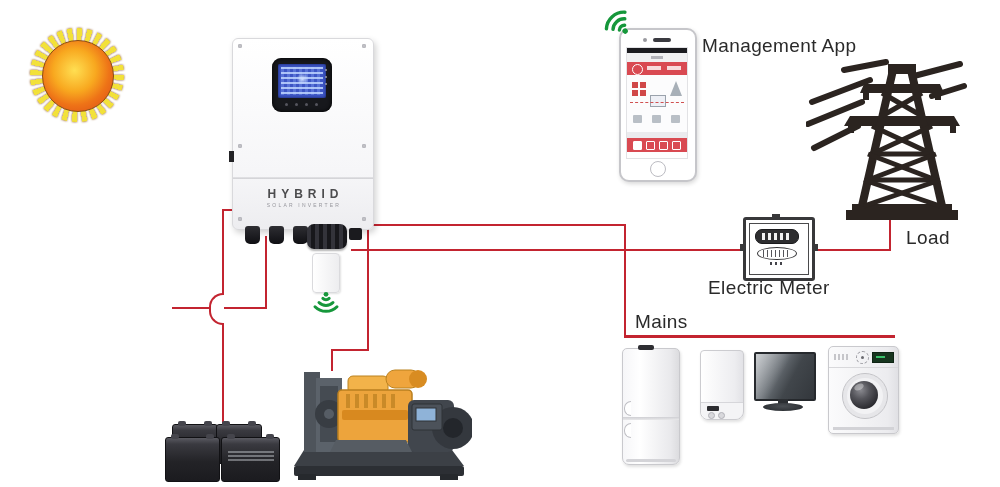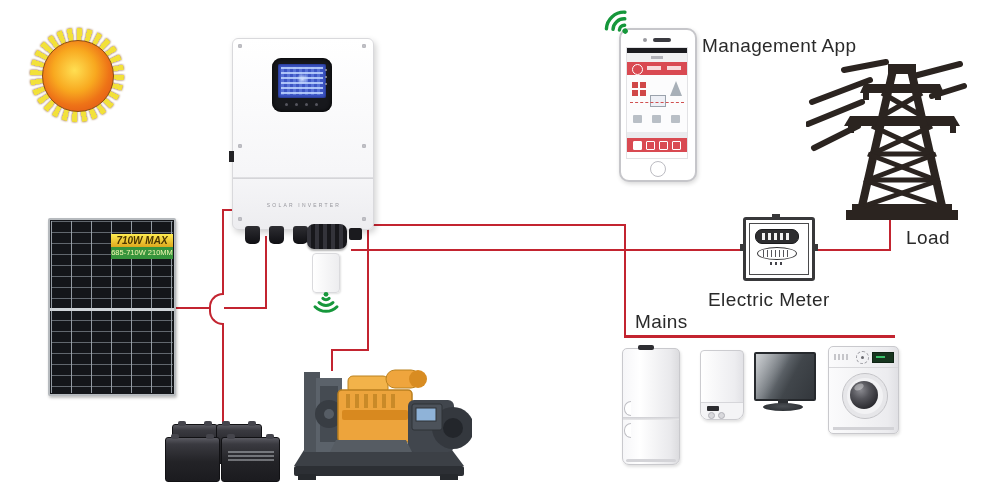--- a/index.html
+++ b/index.html
@@ -162,26 +162,20 @@
   <div class="wire" style="left:624px;top:335px;width:271px;height:3px;"></div>
   <div class="wire" style="left:351px;top:249px;width:540px;height:2px;"></div>
   <div class="wire" style="left:889px;top:211px;width:2px;height:40px;"></div>
   <div class="wire" style="left:367px;top:226px;width:2px;height:125px;"></div>
   <div class="wire" style="left:331px;top:349px;width:38px;height:2px;"></div>
   <div class="wire" style="left:331px;top:349px;width:2px;height:22px;"></div>
 
   <div class="abs sun-rays"></div>
   <div class="abs sun-ball"></div>
 
-  <div class="abs panel">
-    <div class="panel-grid"></div>
-    <div class="panel-gap"></div>
-    <div class="badge-power">710W MAX</div>
-    <div class="badge-spec">685-710W 210MM</div>
-  </div>
 
   <div class="abs inverter">
     <div class="screw" style="left:5px;top:5px;"></div>
     <div class="screw" style="left:129px;top:5px;"></div>
     <div class="screw" style="left:5px;top:105px;"></div>
     <div class="screw" style="left:129px;top:105px;"></div>
     <div class="screw" style="left:5px;top:178px;"></div>
     <div class="screw" style="left:129px;top:178px;"></div>
     <div class="inv-tab"></div>
     <div class="inv-display">
@@ -192,20 +186,21 @@
           <span></span>
           <span></span>
         </div>
       <div class="inv-leds">
           <span></span>
           <span></span>
           <span></span>
         </div>
     </div>
     <div class="inv-divider"></div>
+    <div class="inv-title">HYBRID</div>
     <div class="inv-sub">SOLAR INVERTER</div>
     <div class="gland-s" style="left:12px;"></div>
     <div class="gland-s" style="left:36px;"></div>
     <div class="gland-s" style="left:60px;"></div>
     <div class="gland-b"></div>
     <div class="conn-s"></div>
   </div>
 
   <div class="abs dongle"></div>
   <svg class="wifi" style="left:311px;top:291px;transform:rotate(180deg);" width="30" height="28" viewBox="0 0 24 22">
@@ -304,21 +299,21 @@
     <div class="meter-inner">
       <div class="meter-display">
           <i></i>
         </div>
       <div class="meter-dial">
           <i></i>
         </div>
       <div class="meter-marks"></div>
     </div>
   </div>
-  <div class="lbl" style="left:708px;top:289px;">Electric Meter</div>
+  <div class="lbl" style="left:708px;top:277px;">Electric Meter</div>
 
   <div class="lbl" style="left:635px;top:311px;">Mains</div>
 
   <div class="abs fridge">
     <div class="fridge-top"></div>
     <div class="fridge-split"></div>
     <div class="fridge-h" style="top:52px;"></div>
     <div class="fridge-h" style="top:74px;"></div>
     <div class="fridge-base"></div>
   </div>

